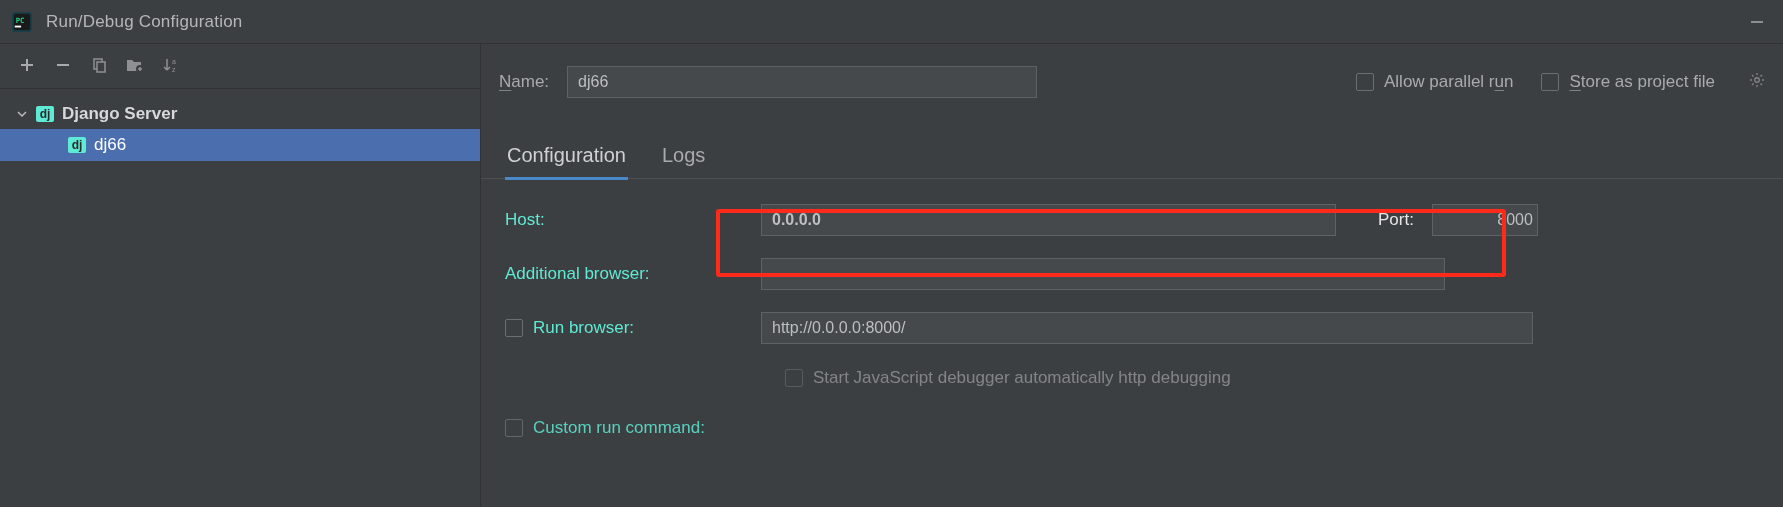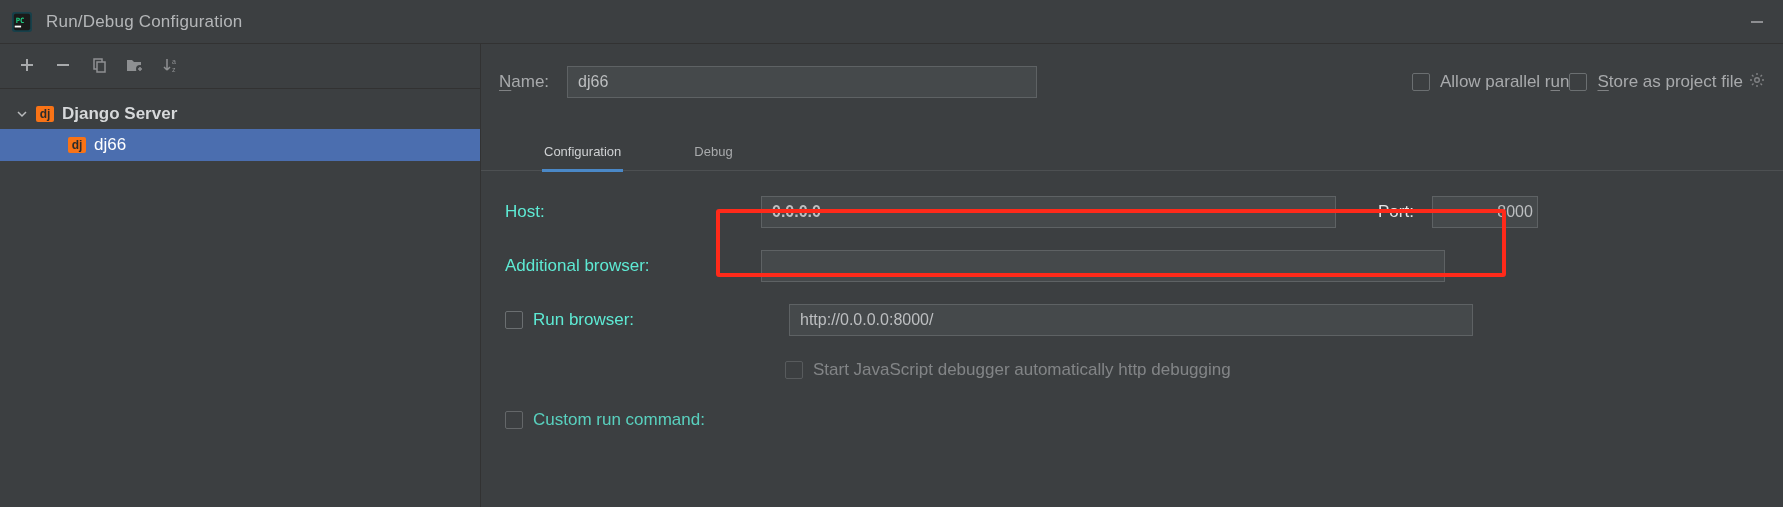--- a/index.html
+++ b/index.html
@@ -66,21 +66,21 @@
 .tree-node.parent { color: #d6d8da; font-weight: 600; }
 .tree-node.parent .label { font-weight: 600; }
 .tree-node.selected {
   background: #4b6eaf;
   color: #ffffff;
 }
 .tree-node.selected .label { color: #fff; }
 .tree-node.child { padding-left: 68px; height: 32px; }
 .dj-icon {
   width: 18px; height: 16px;
-  background: #f97316;
+  background: #5eead4;
   border-radius: 2px;
   display: flex; align-items: center; justify-content: center;
   font-size: 12px; font-weight: 700;
   color: #2b2b2b;
 }
 .chevron { width: 12px; height: 12px; display:flex; align-items:center; justify-content:center;}
 .content {
   flex: 1;
   padding: 16px 0 0 0;
   overflow: hidden;
@@ -96,21 +96,21 @@
   background: #45494b;
   border: 1px solid #5e6264;
   color: #bdbfc1;
   height: 32px;
   padding: 0 10px;
   font-size: 16px;
 }
 .name-input { width: 470px; }
 .name-row .checks {
   margin-left: auto;
-  display: flex; align-items: center; justify-content: flex-end;
+  display: flex; gap: 28px; align-items: center; justify-content: flex-end;
 }
 .check {
   display: flex; align-items: center; gap: 10px;
   cursor: pointer;
 }
 .checkbox {
   width: 18px; height: 18px;
   border: 1px solid #6b6f71;
   background: #3c3f41;
   border-radius: 2px;
@@ -119,42 +119,41 @@
 .tabs {
   display: flex;
   gap: 32px;
   padding: 20px 0 0 24px;
   border-bottom: 1px solid #4d5052;
 }
 .tab {
   padding: 8px 2px 10px 2px;
   color: #a8aaac;
   cursor: pointer;
-  font-size: 13px;
-  margin-left: 37px;
+  font-size: 20px;
 }
 .tab.active {
   color: #cfd1d3;
   border-bottom: 3px solid #4a88c7;
   margin-bottom: -2px;
 }
 .form {
   padding: 14px 26px 0 24px;
 }
 .form-row {
   display: flex; align-items: center;
   min-height: 54px;
 }
 .form-row .lbl { width: 256px; color: #5eead4; display:flex; align-items:center; gap:10px;}
 .form-row .field-area { flex: 1; display: flex; align-items: center; gap: 18px;}
 .host-input { width: 575px; font-weight: bold; }
 .port-lbl { color: #e5e5e5; margin-left: 24px;}
 .port-input { width: 106px; text-align: right; padding-right: 4px;}
 .addl-input { width: 684px; }
-.browser-input { width: 684px; margin-left: 28px; }
+.browser-input { width: 772px; }
 .sub-row { padding-left: 280px; display:flex; align-items:center; gap:10px; height: 46px;}
 .highlight-box {
   position: absolute;
   border: 4px solid #ff2a1a;
   pointer-events: none;
   border-radius: 3px;
 }
 .divider { height:1px; background:#323232; margin: 2px 0 6px 0;}
 </style>
 </head>
@@ -244,21 +243,21 @@
         </div>
         <span class="gear-end"><svg width="16" height="16" viewBox="0 0 16 16">
               <circle cx="8" cy="8" r="2.3" fill="none" stroke="#808284" stroke-width="1.4"></circle>
               <path d="M8 1 V3 M8 13 V15 M1 8 H3 M13 8 H15 M3 3 L4.5 4.5 M11.5 11.5 L13 13 M3 13 L4.5 11.5 M11.5 4.5 L13 3" stroke="#808284" stroke-width="1.4"></path>
             </svg></span>
       </div>
     </div>
 
     <div class="tabs">
       <div class="tab active">Configuration</div>
-      <div class="tab">Debug</div>
+      <div class="tab">Logs</div>
     </div>
 
     <div class="form">
       <div class="form-row">
         <div class="lbl">Host:</div>
         <div class="field-area">
           <input class="text-input host-input" value="0.0.0.0" style="">
           <span class="port-lbl">Port:</span>
           <input class="text-input port-input" value="8000" style="">
         </div>

